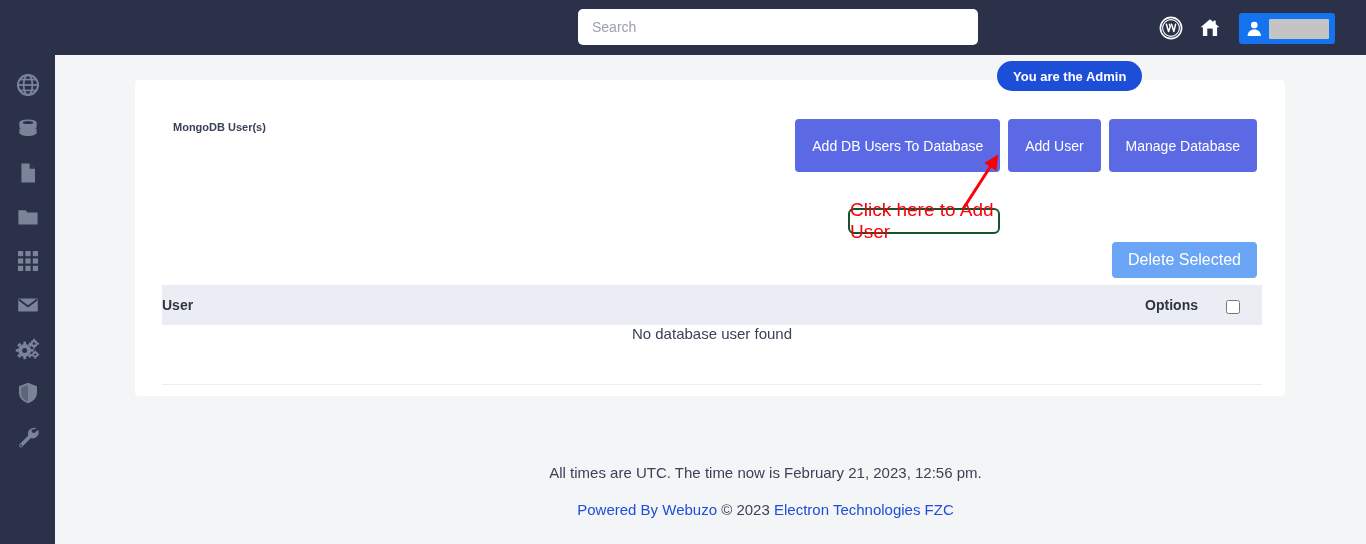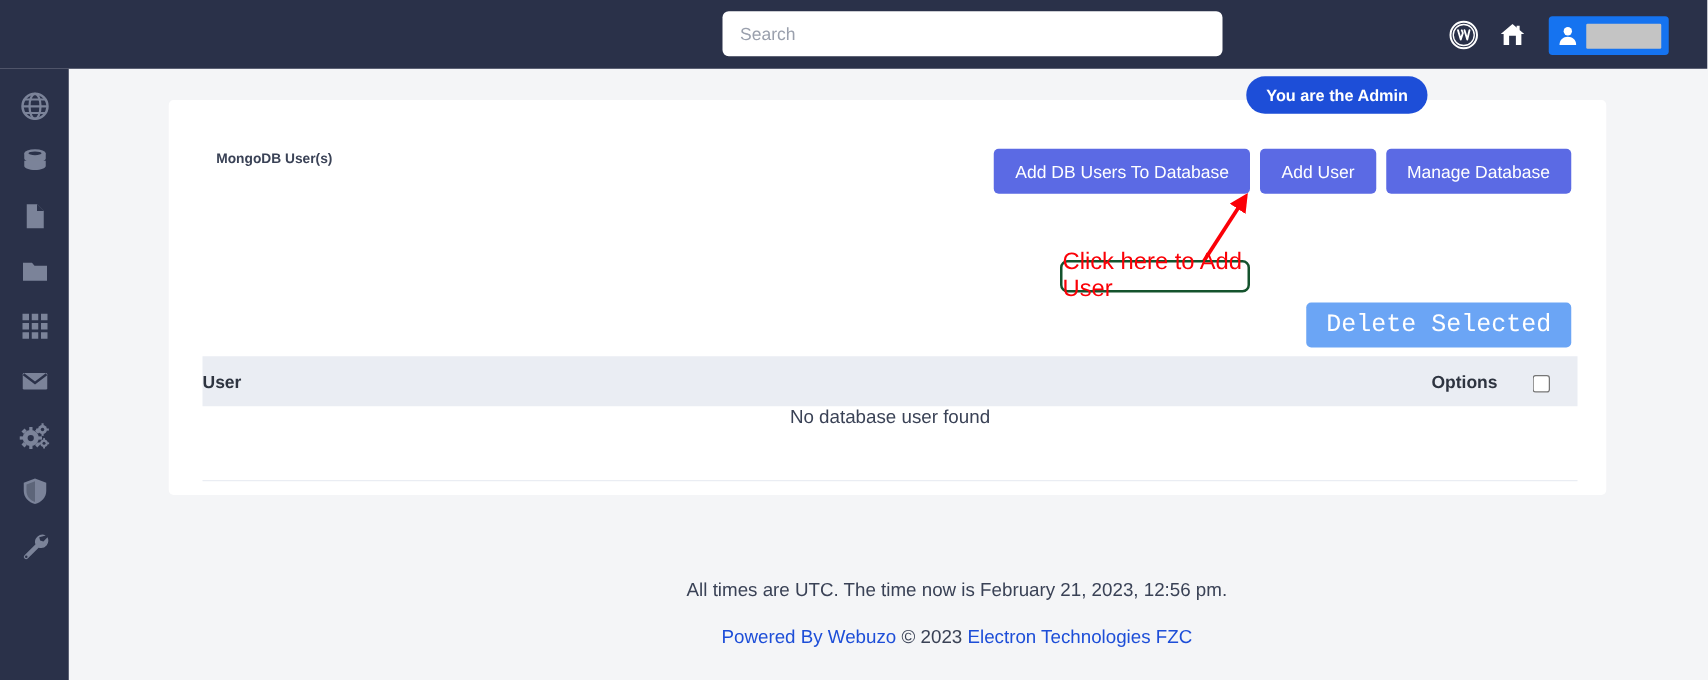--- a/index.html
+++ b/index.html
@@ -105,31 +105,31 @@
     font-size: 11px; font-weight: bold; color: #3a4256;
   }
 
   #action-buttons {
     position: absolute; right: 28px; top: 39px;
     display: flex; gap: 8px;
   }
   .btn-primary {
     background: #5b6ae4; color: #ffffff;
     border: none; border-radius: 4px;
-    height: 36px; padding: 0 17px;
+    height: 53px; padding: 0 17px;
     font-size: 14px; font-family: "Liberation Sans", sans-serif;
     cursor: pointer; white-space: nowrap;
   }
 
   #delete-selected {
     position: absolute; right: 28px; top: 162px;
     background: #6ba5f5; color: #ffffff;
     border: none; border-radius: 4px;
     height: 36px; padding: 0 16px;
-    font-size: 20px; font-family: Liberation Mono, monospace;
+    font-size: 16px; font-family: Liberation Sans, sans-serif;
     cursor: pointer;
   }
 
   #table {
     position: absolute; left: 27px; top: 205px;
     width: 1100px;
   }
   #table-head {
     height: 40px; background: #eaedf3;
     display: flex; align-items: center;

